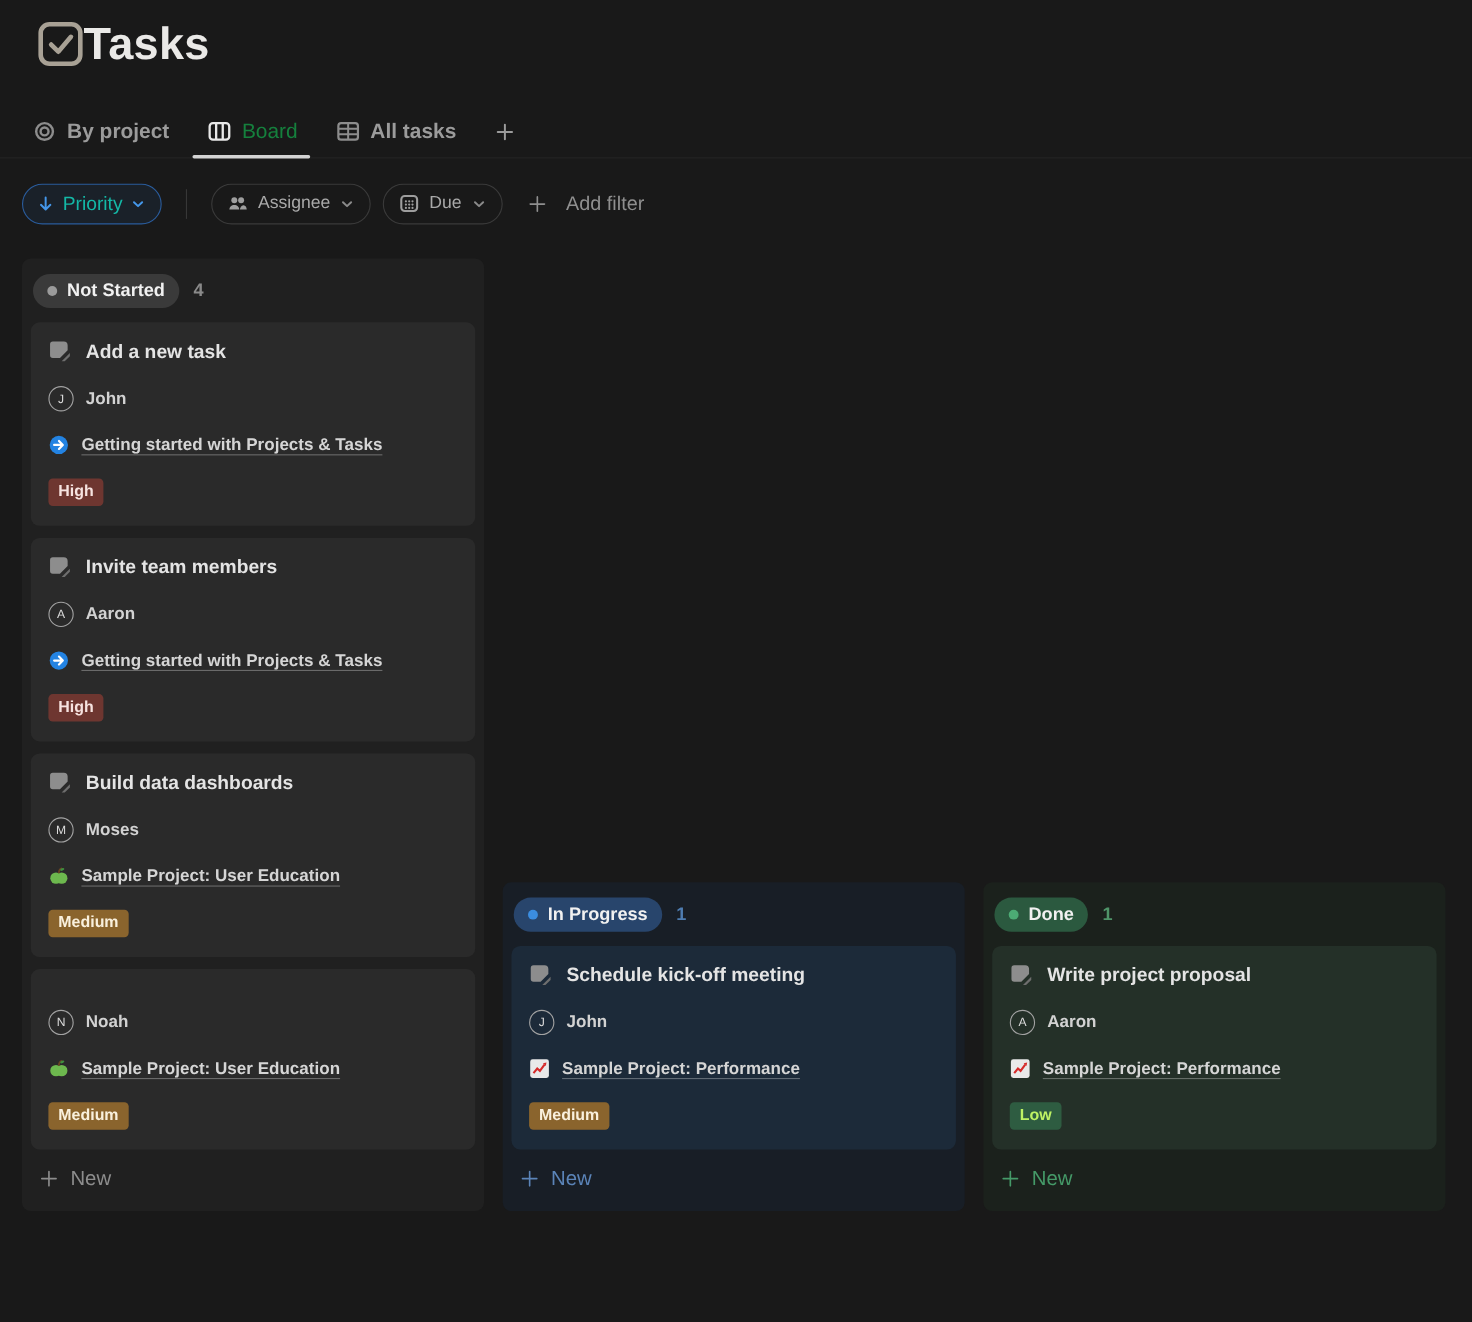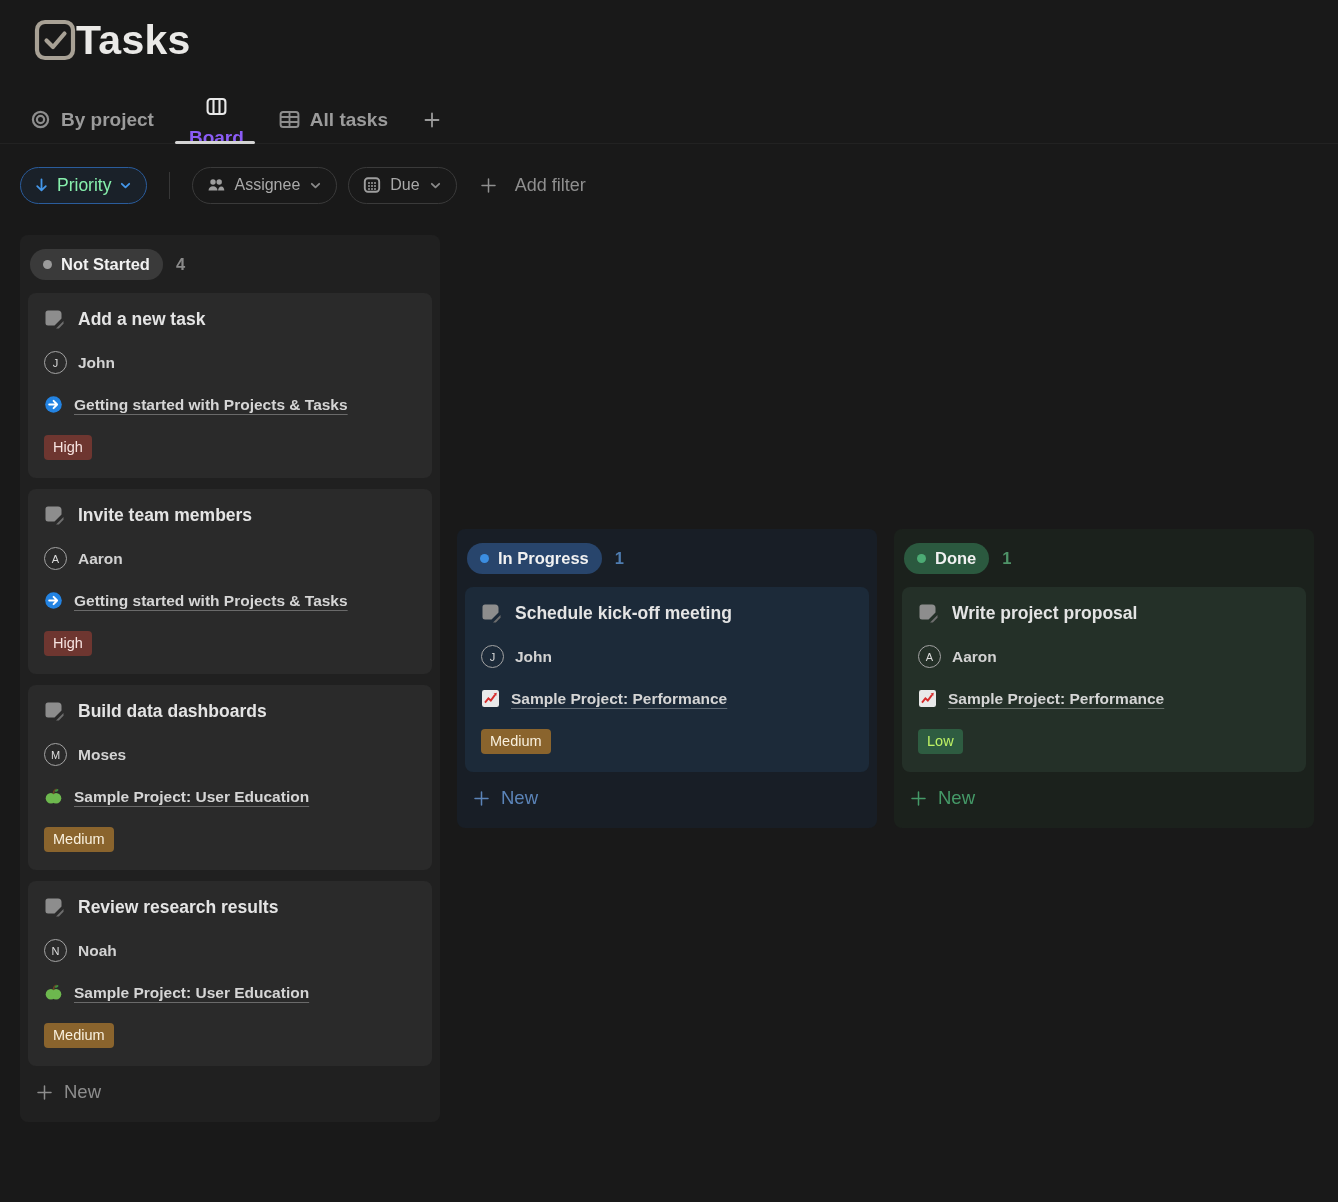--- a/index.html
+++ b/index.html
@@ -14,50 +14,50 @@
   }
 
   
   .header { display: flex; align-items: center; padding: 16px 0 0 34px; height: 64px; }
   .title-icon { display: flex; }
   .page-title { font-size: 41px; font-weight: 700; color: #eae9e7; letter-spacing: 0.3px; }
 
   
   .tabs { display: flex; align-items: center; gap: 35px; padding: 0 0 0 30px; margin-top: 32px; border-bottom: 1px solid rgba(255,255,255,0.045); height: 48px; }
   .tab { position: relative; display: flex; align-items: center; gap: 10px; font-size: 19px; font-weight: 600; color: #9b9b9b; height: 100%; cursor: pointer; }
-  .tab.active { color: #8b5cf6; font-weight: 700; flex-direction: column; }
+  .tab.active { color: #15803d; font-weight: 400; }
   .tab.active::after { content: ""; position: absolute; left: -14px; right: -11px; bottom: -1px; height: 3px; background: #d3d3d3; border-radius: 2px; }
   .tab-plus { color: #9b9b9b; display: flex; align-items: center; }
 
   
   .filters { display: flex; align-items: center; padding-left: 20px; margin-top: 22px; height: 38px; }
-  .sort-pill { display: inline-flex; align-items: center; gap: 8px; height: 37px; padding: 0 14px 0 13px; border-radius: 19px; border: 1px solid #2a5c9c; background: rgba(35,131,226,0.08); color: #86efac; font-size: 17.5px; cursor: pointer; }
+  .sort-pill { display: inline-flex; align-items: center; gap: 8px; height: 37px; padding: 0 14px 0 13px; border-radius: 19px; border: 1px solid #2a5c9c; background: rgba(35,131,226,0.08); color: #14b8a6; font-size: 17.5px; cursor: pointer; }
   .v-divider { width: 1px; height: 27px; background: #373737; margin: 0 22px; }
   .filter-pill { display: inline-flex; align-items: center; gap: 9px; height: 37px; padding: 0 14px; border-radius: 19px; border: 1px solid #3a3a3a; color: #a9a9a9; font-size: 16px; margin-right: 11px; cursor: pointer; }
   .filter-pill .chev { color: #8a8a8a; }
   .add-filter { display: inline-flex; align-items: center; gap: 18px; color: #8f8f8f; font-size: 18px; margin-left: 12px; cursor: pointer; }
 
   
-  .board { display: flex; align-items: center; gap: 17px; padding-left: 20px; margin-top: 31px; }
+  .board { display: flex; align-items: flex-end; gap: 17px; padding-left: 20px; margin-top: 31px; }
   .column { width: 420px; border-radius: 8px; background: var(--col-bg); padding-bottom: 8px; }
   .column-header { display: flex; align-items: center; gap: 13px; padding: 14px 10px 13px; }
   .status-pill { display: inline-flex; align-items: center; gap: 9px; background: var(--pill-bg); height: 31px; padding: 0 13px; border-radius: 16px; cursor: pointer; }
   .status-dot { width: 9px; height: 9px; border-radius: 50%; background: var(--dot); }
   .status-label { font-size: 16.5px; font-weight: 700; color: #f1f1f1; }
   .count { font-size: 16.5px; font-weight: 600; color: var(--count); }
 
   .cards { display: flex; flex-direction: column; gap: 11px; padding: 0 8px; }
   .card { background: var(--card-bg); border-radius: 8px; padding: 16px 16px 18px; cursor: pointer; }
   .card-title-row { display: flex; align-items: center; gap: 13px; }
   .card-title { font-size: 17.5px; font-weight: 700; color: #e4e4e4; }
   .meta-row { display: flex; align-items: center; gap: 11px; margin-top: 21px; }
   .avatar { width: 23px; height: 23px; border: 1.2px solid #a3a3a3; border-radius: 50%; display: inline-flex; align-items: center; justify-content: center; font-size: 11px; color: #dcdcdc; flex: none; }
   .assignee-name { font-size: 15.5px; color: #d2d2d2; font-weight: bold; }
   .project-link { font-size: 15.5px; font-weight: 600; color: #d5d5d5; text-decoration: underline; text-decoration-color: rgba(255,255,255,0.30); text-decoration-thickness: 1px; text-underline-offset: 4px; }
-  .tag-row { margin-top: 21px; }
+  .tag-row { margin-top: 21px; font-weight: bold; }
   .tag { display: inline-block; border-radius: 4px; padding: 4px 9px 5px; font-size: 14.5px; }
   .tag-red    { background: #6e3630; color: #f7e3e0; }
   .tag-yellow { background: #8a642d; color: #f9f0dd; }
   .tag-green  { background: #2e5c41; color: #bef264; }
 
   .new-row { display: flex; align-items: center; gap: 11px; padding: 15px 16px 11px; color: var(--new); font-size: 18.5px; cursor: pointer; }
 
   .accent-gray  { --col-bg: #202020; --card-bg: #2a2a2a; --pill-bg: #3a3a3a; --dot: #9b9b9b; --count: #8a8a8a; --new: #8d8d8d; }
   .accent-blue  { --col-bg: #181e26; --card-bg: #1c2a39; --pill-bg: #28456c; --dot: #3b8de0; --count: #4e7cb0; --new: #5b84b8; }
   .accent-green { --col-bg: #1b211c; --card-bg: #243028; --pill-bg: #2b593f; --dot: #4cab74; --count: #4f9468; --new: #459a68; }
@@ -276,29 +276,20 @@
               </svg>
             </span>
       <a class="project-link">Sample Project: User Education</a>
     </div>
     <div class="tag-row">
       <span class="tag tag-yellow">Medium</span>
     </div>
   </div>
 
   <div class="card">
-    <div class="card-title-row">
-      <span class="icon">
-        <svg width="21" height="21" viewBox="0 0 21 21">
-          <path d="M4 1.5h10a3.5 3.5 0 0 1 3.5 3.5v4.5L10.5 16.5H4A2.5 2.5 0 0 1 1.5 14V4A2.5 2.5 0 0 1 4 1.5z" fill="#8d8d8d"></path>
-          <path d="M12 19.5L19.5 12v2.8L14.8 19.5z" fill="#6e6e6e"></path>
-        </svg>
-      </span>
-      <span class="card-title">Review research results</span>
-    </div>
     <div class="meta-row">
       <span class="avatar">
               <span>N</span>
             </span>
       <span class="assignee-name">Noah</span>
     </div>
     <div class="meta-row">
       <span class="icon project-icon">
               <svg width="19" height="19" viewBox="0 0 19 19">
                 <circle cx="6.9" cy="11.3" r="5.2" fill="#6db84e"></circle>

